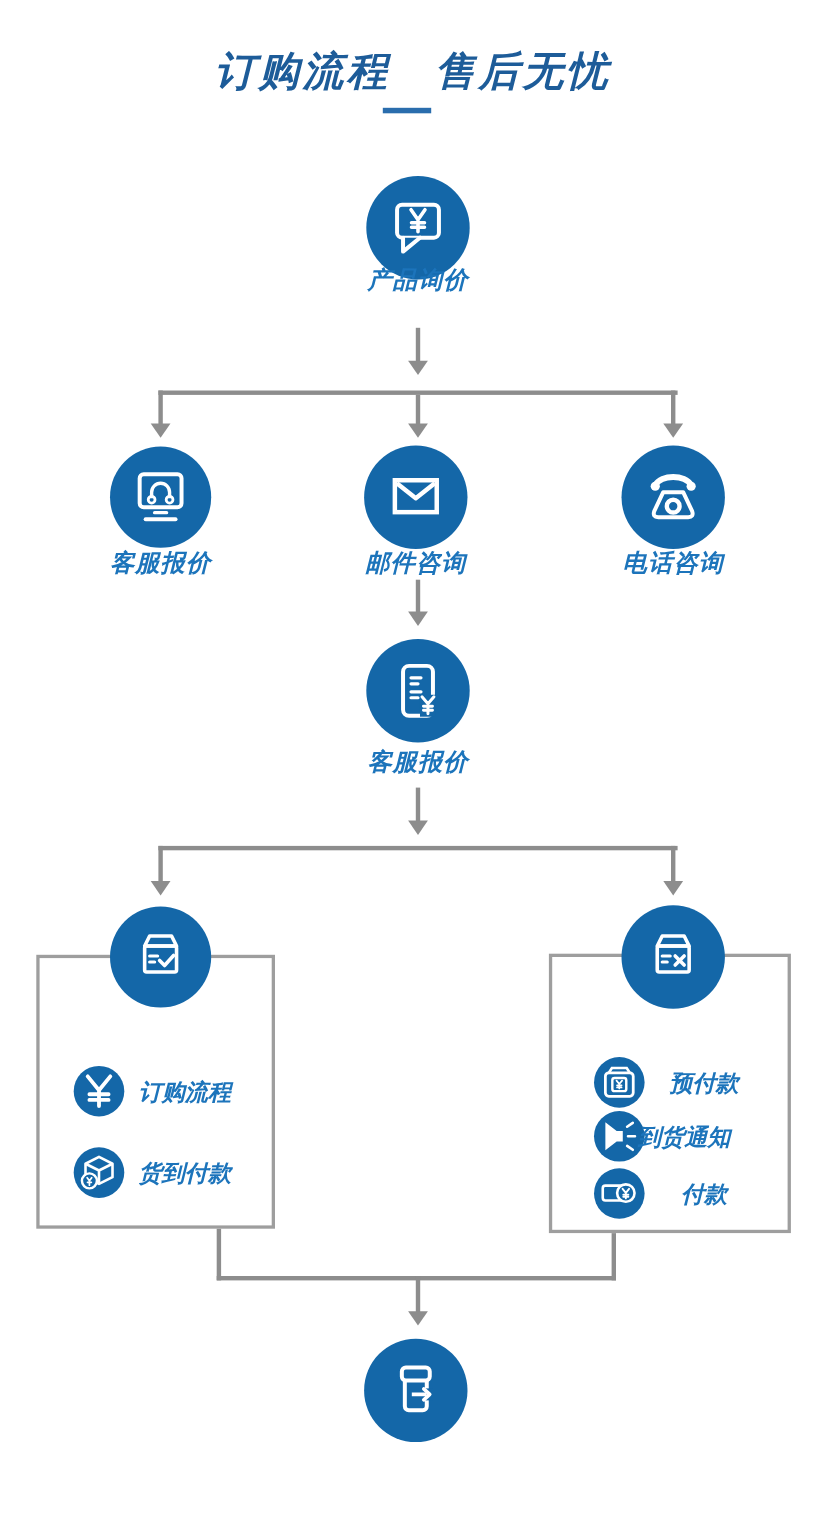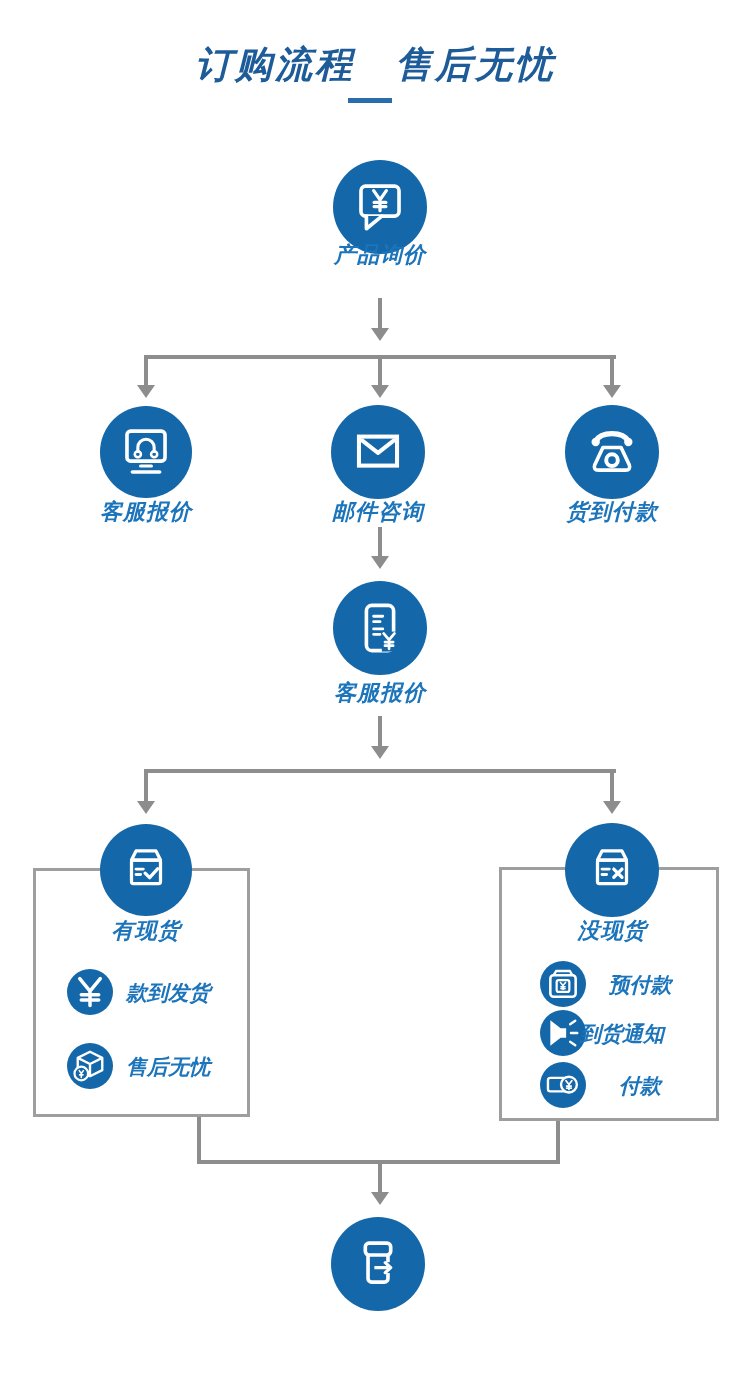--- a/index.html
+++ b/index.html
@@ -102,68 +102,66 @@
 
   <div class="node-circle" style="left:565px;top:405px;width:94px;height:94px;">
     <svg width="58" height="58" viewBox="0 0 64 64">
       <path d="M14 20 C20 9, 44 9, 50 20" fill="none" stroke="#fff" stroke-width="6" stroke-linecap="round"></path>
       <circle cx="14" cy="21" r="4.6" fill="#fff"></circle>
       <circle cx="50" cy="21" r="4.6" fill="#fff"></circle>
       <path d="M22 27 H42 L51 46 Q53 52 47 52 H17 Q11 52 13 46 Z" fill="none" stroke="#fff" stroke-width="4" stroke-linejoin="round"></path>
       <circle cx="32" cy="41" r="6.4" fill="none" stroke="#fff" stroke-width="4.4"></circle>
     </svg>
   </div>
-  <div class="node-label" style="left:502px;top:497px;">货到付款</div>
+  <div class="node-label" style="left:502px;top:497px;">电话咨询</div>
 
   <div class="node-circle" style="left:333px;top:581px;width:94px;height:94px;">
     <svg width="58" height="58" viewBox="0 0 64 64">
       <rect x="17" y="7" width="30" height="50" rx="6" fill="none" stroke="#fff" stroke-width="4"></rect>
       <path d="M25 19 h10 M25 25 h7 M25 33 h10 M25 39 h7" fill="none" stroke="#fff" stroke-width="3.2" stroke-linecap="round"></path>
       <rect x="34" y="36" width="16" height="22" fill="#1467a8"></rect>
       <path d="M36 38 L42 45 M48 38 L42 45 M42 45 V55 M37.5 47.5 H46.5 M37.5 51.5 H46.5" fill="none" stroke="#fff" stroke-width="3" stroke-linecap="round"></path>
     </svg>
   </div>
   <div class="node-label" style="left:270px;top:678px;text-align:center;">客服报价</div>
 
   <div class="node-circle" style="left:100px;top:824px;width:92px;height:92px;">
     <svg width="58" height="58" viewBox="0 0 64 64">
       <path d="M21 11 H43 L48 21 H16 Z" fill="none" stroke="#fff" stroke-width="3.6" stroke-linejoin="round"></path>
       <rect x="16" y="21" width="32" height="26" rx="2" fill="none" stroke="#fff" stroke-width="3.6"></rect>
       <path d="M21 31 h8 M21 37 h5" fill="none" stroke="#fff" stroke-width="3.2" stroke-linecap="round"></path>
       <path d="M31 35.5 l5 5 l9 -10" fill="none" stroke="#fff" stroke-width="3.6" stroke-linecap="round" stroke-linejoin="round"></path>
     </svg>
   </div>
-  <div class="node-label" style="left:36px;top:916px;">有现货</div>
 
   <div class="sub-circle" style="left:67px;top:969px;">
     <svg width="38" height="38" viewBox="0 0 48 48">
       <path d="M11 7 L24 23 M37 7 L24 23 M24 23 V41 M13 27.5 H35 M13 34 H35" fill="none" stroke="#fff" stroke-width="4.4" stroke-linecap="round"></path>
     </svg>
   </div>
-  <div class="sub-label" style="left:113px;top:979px;">款到发货</div>
+  <div class="sub-label" style="left:113px;top:979px;">订购流程</div>
 
   <div class="sub-circle" style="left:67px;top:1043px;">
     <svg width="38" height="38" viewBox="0 0 48 48">
       <path d="M24 6 L39.5 13.8 V29.2 L24 37 L8.5 29.2 V13.8 Z" fill="none" stroke="#fff" stroke-width="3" stroke-linejoin="round"></path>
       <path d="M8.5 13.8 L24 21.5 L39.5 13.8 M24 21.5 V37" fill="none" stroke="#fff" stroke-width="3"></path>
       <circle cx="13" cy="33.5" r="8.6" fill="#1467a8" stroke="#fff" stroke-width="2.8"></circle>
       <path d="M10.4 29.8 L13 33.4 M15.6 29.8 L13 33.4 M13 33.4 V38.4 M10.8 35.2 H15.2" fill="none" stroke="#fff" stroke-width="2" stroke-linecap="round"></path>
     </svg>
   </div>
-  <div class="sub-label" style="left:113px;top:1053px;">售后无忧</div>
+  <div class="sub-label" style="left:113px;top:1053px;">货到付款</div>
 
   <div class="node-circle" style="left:565px;top:823px;width:94px;height:94px;">
     <svg width="58" height="58" viewBox="0 0 64 64">
       <path d="M21 11 H43 L48 21 H16 Z" fill="none" stroke="#fff" stroke-width="3.6" stroke-linejoin="round"></path>
       <rect x="16" y="21" width="32" height="26" rx="2" fill="none" stroke="#fff" stroke-width="3.6"></rect>
       <path d="M21 31 h8 M21 37 h5" fill="none" stroke="#fff" stroke-width="3.2" stroke-linecap="round"></path>
       <path d="M34 31 l9 9 M43 31 l-9 9" fill="none" stroke="#fff" stroke-width="3.6" stroke-linecap="round"></path>
     </svg>
   </div>
-  <div class="node-label" style="left:502px;top:916px;">没现货</div>
 
   <div class="sub-circle" style="left:540px;top:961px;">
     <svg width="38" height="38" viewBox="0 0 48 48">
       <path d="M12 13 L15.5 7.5 H32.5 L36 13" fill="none" stroke="#fff" stroke-width="3"></path>
       <rect x="8" y="13" width="32" height="27" rx="4" fill="none" stroke="#fff" stroke-width="3.2"></rect>
       <rect x="16" y="19" width="16" height="15" rx="2.5" fill="none" stroke="#fff" stroke-width="2.8"></rect>
       <path d="M20.8 22 L24 25.8 M27.2 22 L24 25.8 M24 25.8 V31 M21.4 27.4 H26.6 M21.4 29.8 H26.6" fill="none" stroke="#fff" stroke-width="2" stroke-linecap="round"></path>
     </svg>
   </div>
   <div class="sub-label" style="left:585px;top:971px;">预付款</div>

